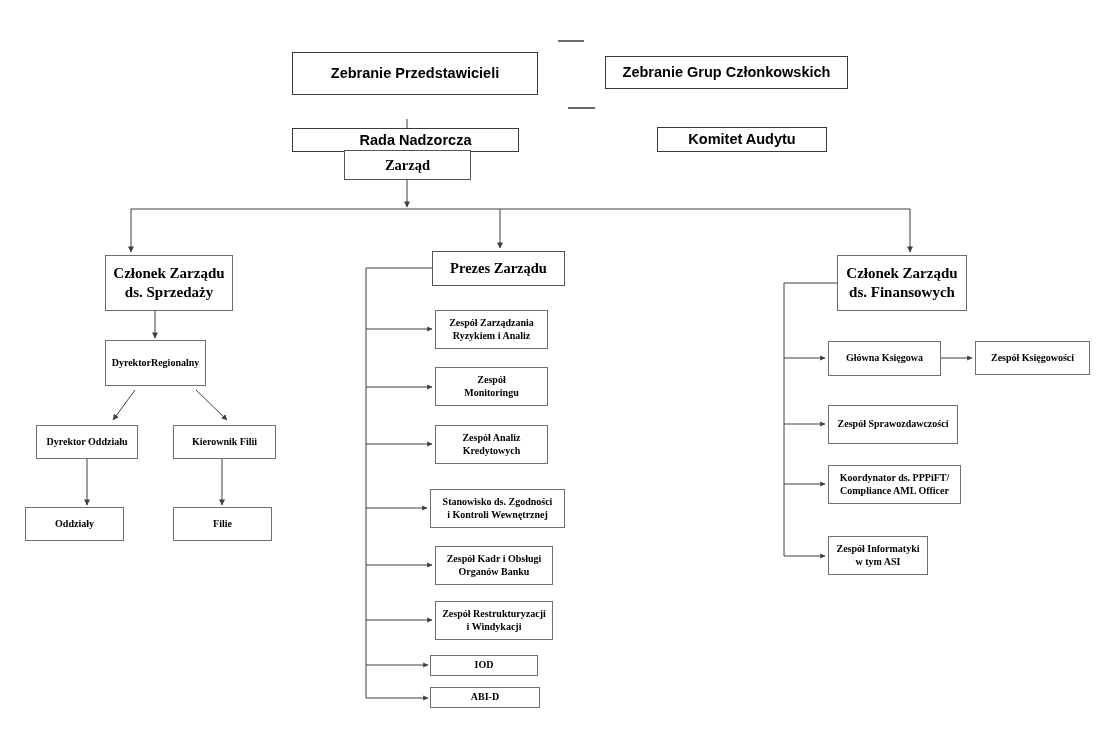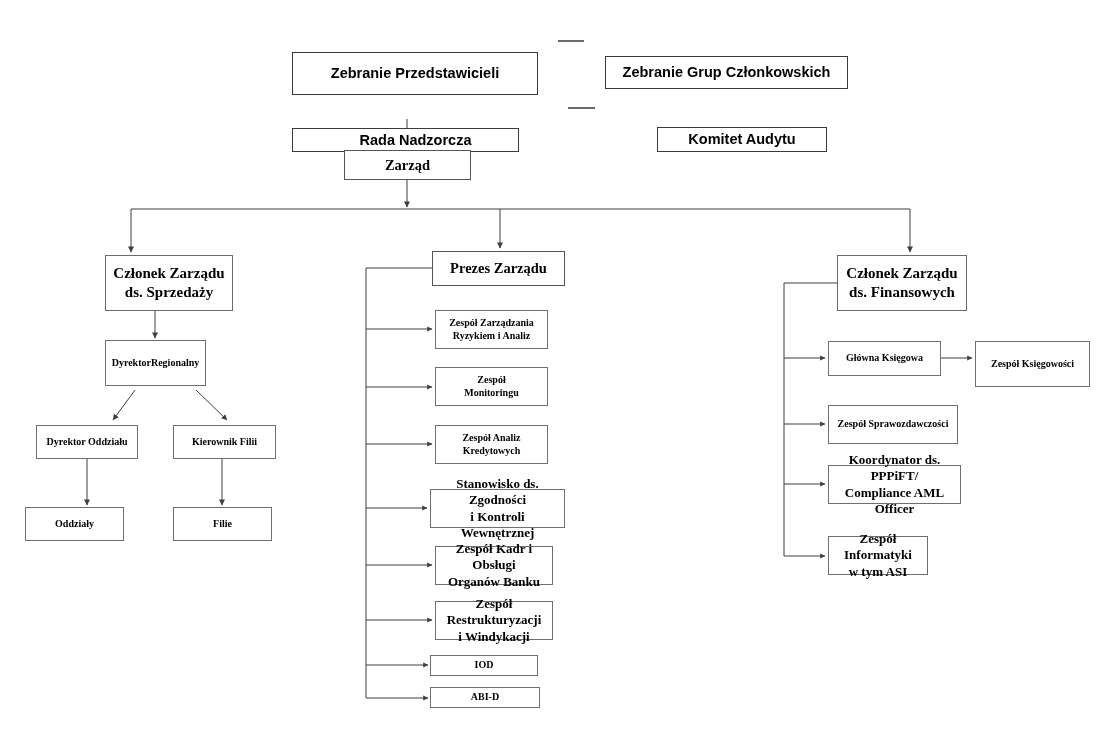--- a/index.html
+++ b/index.html
@@ -53,21 +53,21 @@
   
   .box.unit {
     font-family: "Liberation Serif", "DejaVu Serif", serif;
     font-weight: bold;
     font-size: 10px;
     border: 1px solid #6f6f6f;
   }
   .box.unit-sm {
     font-family: "Liberation Serif", "DejaVu Serif", serif;
     font-weight: bold;
-    font-size: 13px;
+    font-size: 10px;
     border: 1px solid #6f6f6f;
   }
   .line {
     position: absolute;
     background: #3f3f3f;
   }
   .line.dash {
     height: 2px;
     background: #6a6a6a;
   }
@@ -228,21 +228,21 @@
   </div>
 
   <div class="box unit" style="left:430px; top:687px; width:110px; height:21px;">
     <span>ABI-D</span>
   </div>
 
   <div class="box unit" style="left:828px; top:341px; width:113px; height:35px;">
     <span>Główna Księgowa</span>
   </div>
 
-  <div class="box unit" style="left:975px; top:341px; width:115px; height:46px;align-items:center;">
+  <div class="box unit" style="left:975px; top:341px; width:115px; height:34px;align-items:center;">
     <span>Zespół Księgowości</span>
   </div>
 
   <div class="box unit" style="left:828px; top:405px; width:130px; height:39px;">
     <span>Zespół Sprawozdawczości</span>
   </div>
 
   <div class="box unit-sm" style="left:828px; top:465px; width:133px; height:39px; flex-direction:column;">
     <span>Koordynator ds. PPPiFT/</span>
     <span>Compliance AML Officer</span>

